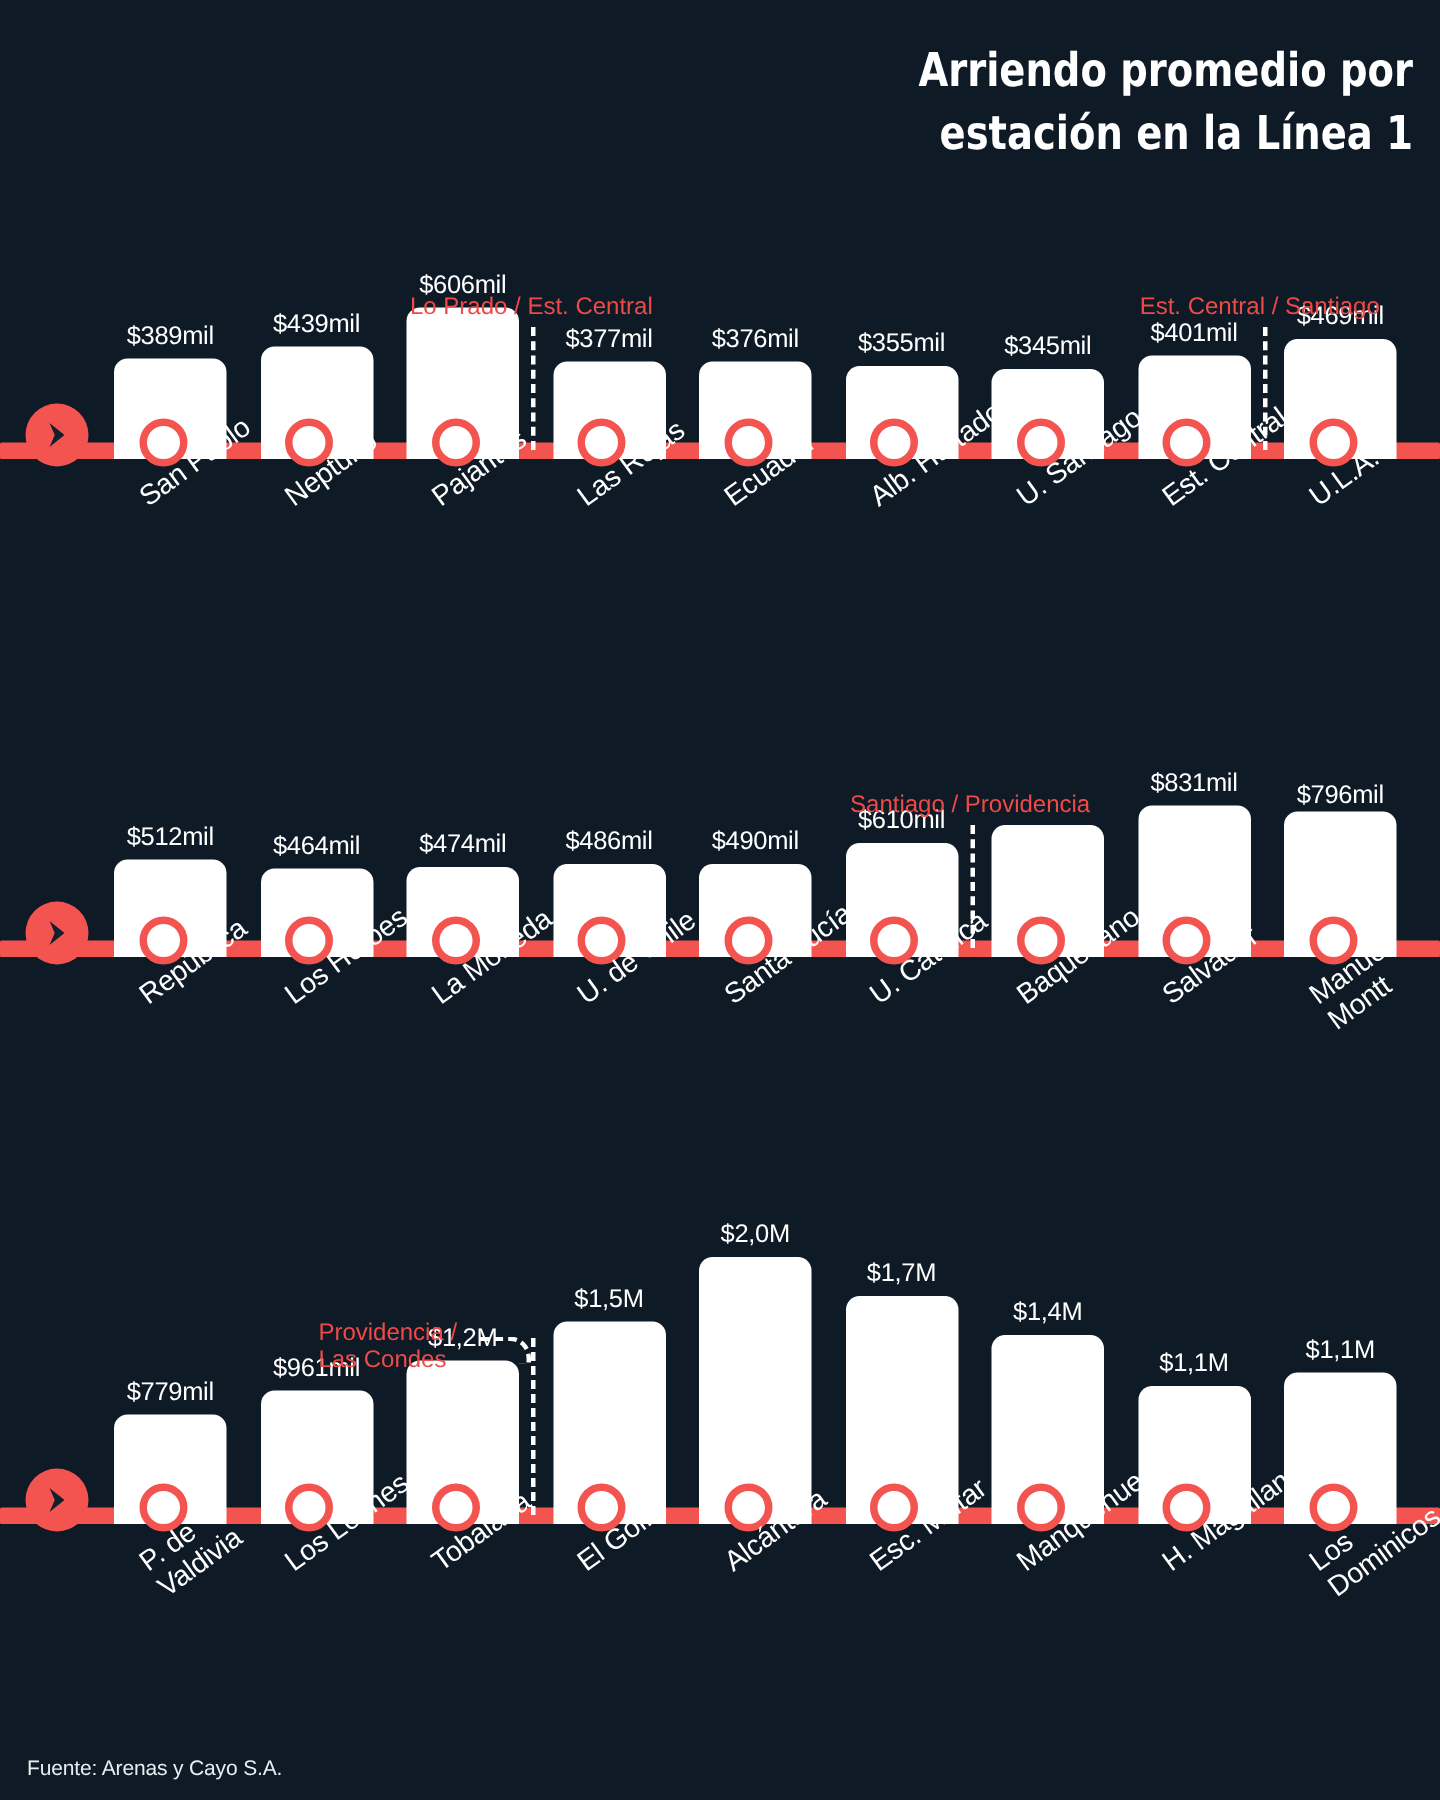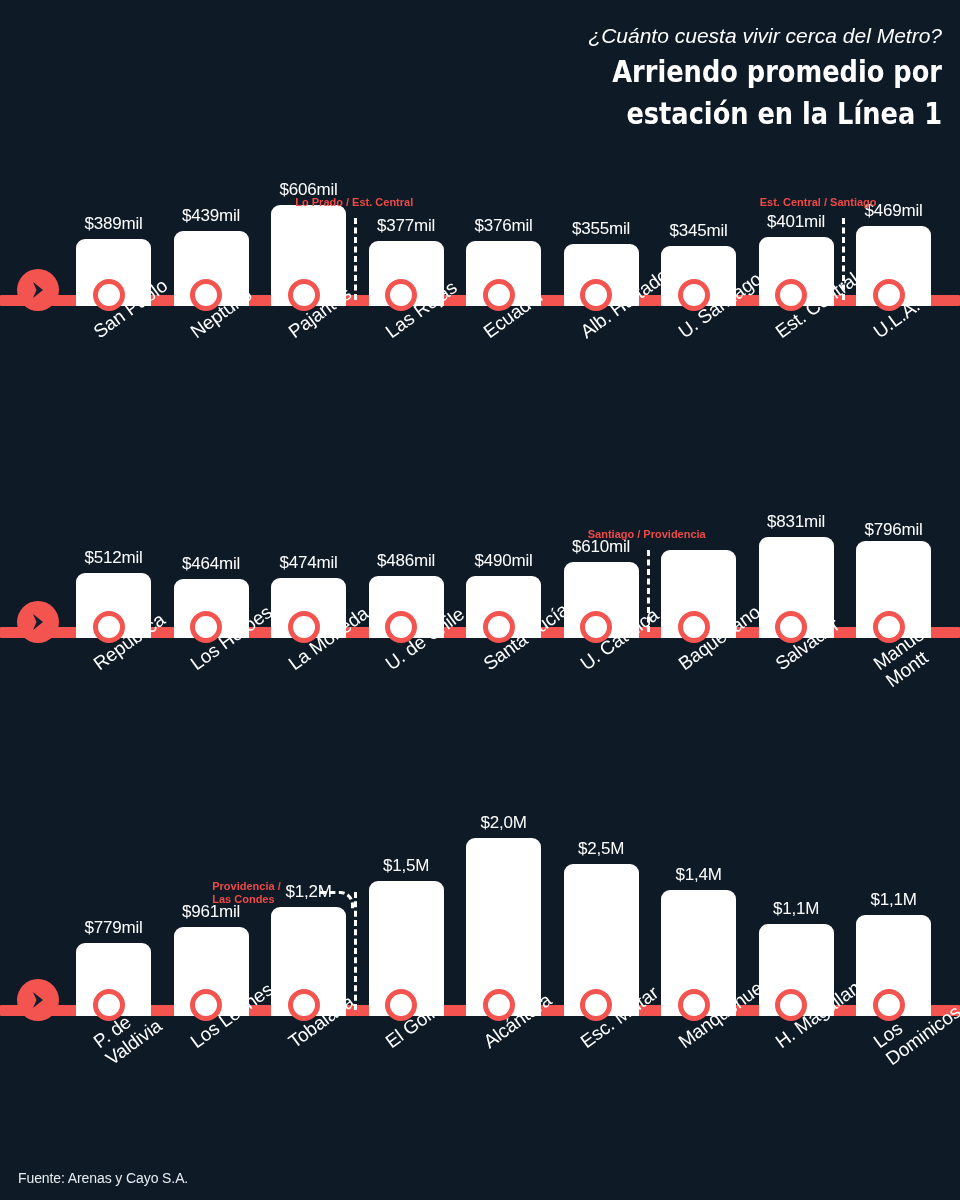--- a/index.html
+++ b/index.html
@@ -60,21 +60,21 @@
     transform-origin:left top; transform:rotate(-36deg);
     line-height:1.08; letter-spacing:-0.2px;
   }
 
   
   .divider { position:absolute; }
   .divider .dline {
     position:absolute; width:0; border-left:3px dashed #ffffff;
   }
   .divider .dlabel {
-    position:absolute; color:#ef4a48; font-size:11px; font-weight:bold;
+    position:absolute; color:#ef4a48; font-size:16px; font-weight:normal;
     white-space:pre-line; line-height:1.15; letter-spacing:0px;
   }
   .divider .hook {
     position:absolute; width:34px; height:18px;
     border-top:3px dashed #ffffff; border-right:3px dashed #ffffff;
     border-top-right-radius:14px;
   }
 
   
   .footer {
@@ -82,21 +82,20 @@
     font-size:14px; color:#e8edf1; letter-spacing:-0.1px;
   }
 </style>
 </head>
 <body>
 
 <div class="canvas">
 
 
   <div class="head-block">
-    <div class="kicker">¿Cuánto cuesta vivir cerca del Metro?</div>
     <div class="headline">Arriendo promedio por</div>
     <div class="headline">estación en la Línea 1</div>
   </div>
 
   <div id="rows-host">
       <div class="row" style="top: 0px; height: 1200px;">
         <div class="rail" style="top: 295px;"></div>
         <div class="badge" style="left: 17px; top: 269px;">
           <svg width="18" height="20" viewBox="0 0 18 20" aria-hidden="true">
             <path d="M4 2 L14 10 L4 18 L7.5 10 Z" fill="#11202c"></path>
@@ -217,21 +216,21 @@
         <div class="stname" style="left: 284.5px; top: 1036px;">Tobalaba</div>
         <div class="bar" style="left: 368.5px; top: 881px; width: 75px; height: 135px;"></div>
         <div class="val" style="left: 346px; width: 120px; top: 856px;">$1,5M</div>
         <div class="dot" style="left: 385px; top: 989px;"></div>
         <div class="stname" style="left: 382px; top: 1036px;">El Golf</div>
         <div class="bar" style="left: 466px; top: 838px; width: 75px; height: 178px;"></div>
         <div class="val" style="left: 443.5px; width: 120px; top: 813px;">$2,0M</div>
         <div class="dot" style="left: 482.5px; top: 989px;"></div>
         <div class="stname" style="left: 479.5px; top: 1036px;">Alcántara</div>
         <div class="bar" style="left: 563.5px; top: 863.8px; width: 75px; height: 152.2px;"></div>
-        <div class="val" style="left: 541px; width: 120px; top: 838.8px;">$2,5M</div>
+        <div class="val" style="left: 541px; width: 120px; top: 838.8px;">$1,7M</div>
         <div class="dot" style="left: 580px; top: 989px;"></div>
         <div class="stname" style="left: 577px; top: 1036px;">Esc. Militar</div>
         <div class="bar" style="left: 661px; top: 889.6px; width: 75px; height: 126.4px;"></div>
         <div class="val" style="left: 638.5px; width: 120px; top: 864.6px;">$1,4M</div>
         <div class="dot" style="left: 677.5px; top: 989px;"></div>
         <div class="stname" style="left: 674.5px; top: 1036px;">Manquehue</div>
         <div class="bar" style="left: 758.5px; top: 924px; width: 75px; height: 92px;"></div>
         <div class="val" style="left: 736px; width: 120px; top: 899px;">$1,1M</div>
         <div class="dot" style="left: 775px; top: 989px;"></div>
         <div class="stname" style="left: 772px; top: 1036px;">H. Magallanes</div>

